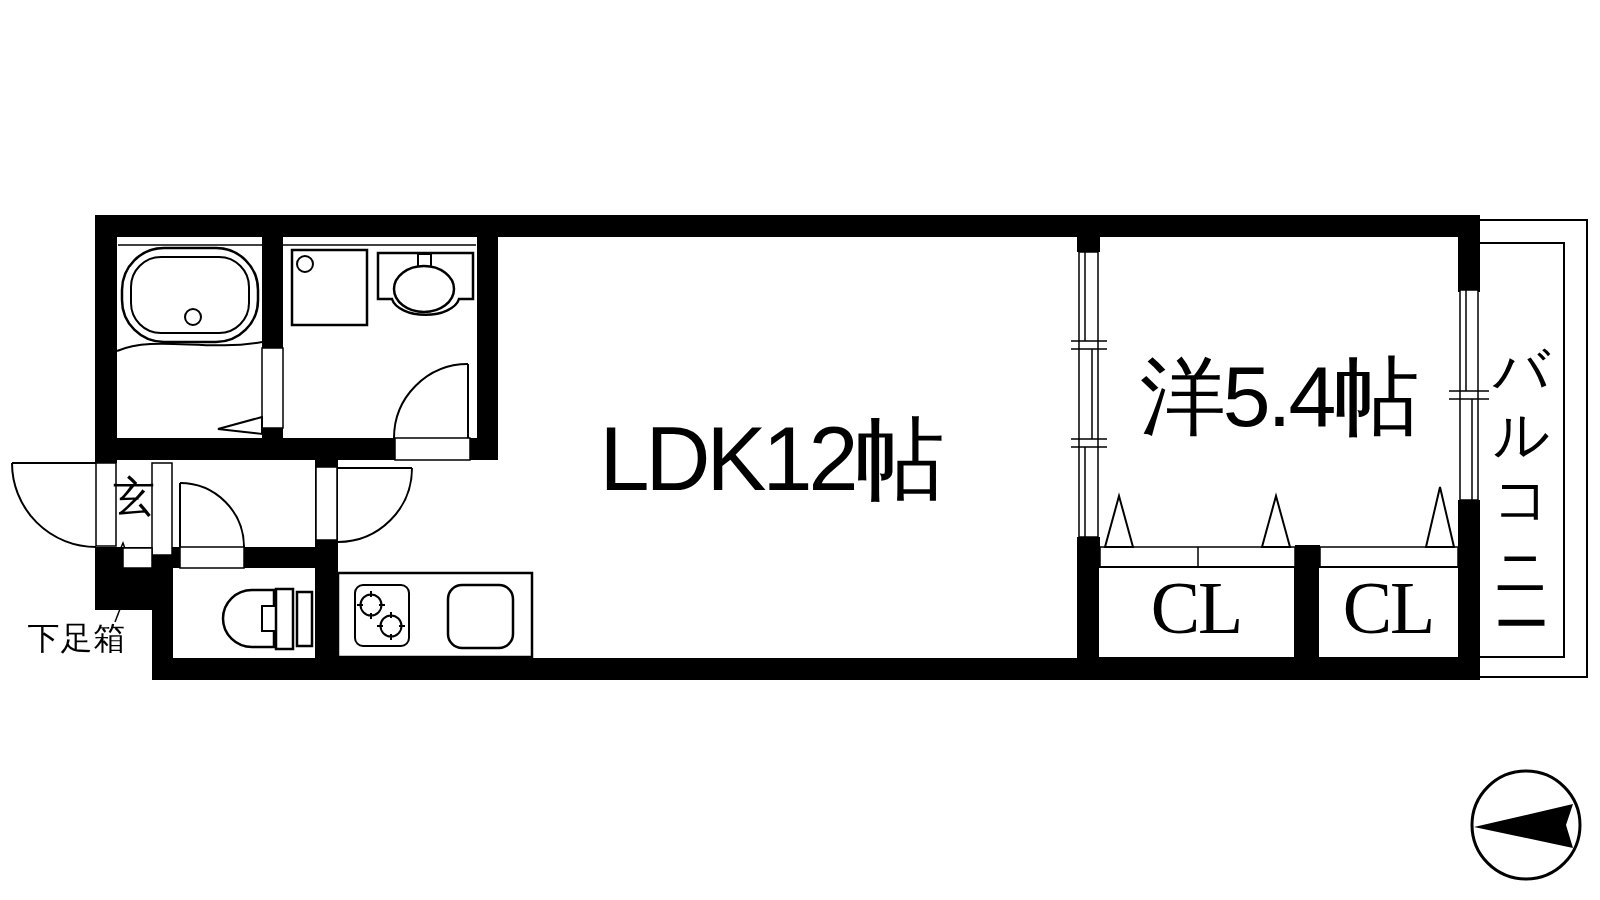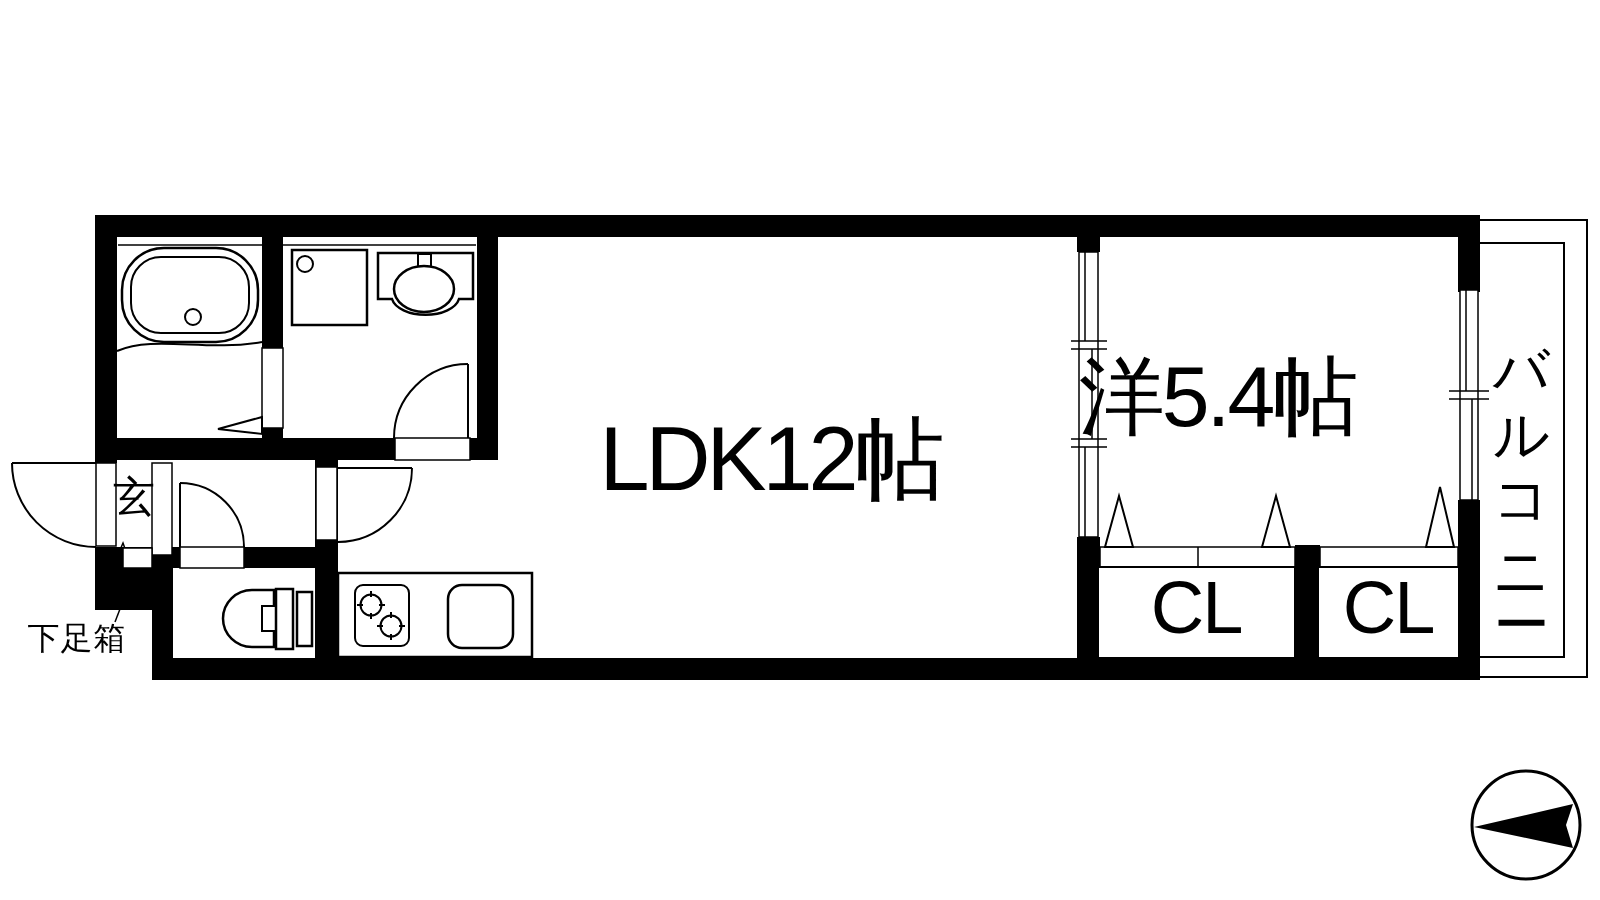--- a/index.html
+++ b/index.html
@@ -13,21 +13,21 @@
   #plan svg{position:absolute;left:0;top:0;}
   .lbl{
     position:absolute;
     color:#000;
     white-space:nowrap;
     transform:translate(-50%,-50%);
     line-height:1;
   }
   .lbl-ldk{font-size:90px;letter-spacing:-4px;}
   .lbl-bed{font-size:86px;letter-spacing:-3px;}
-  .lbl-cl{font-size:74px;letter-spacing:-2px;}
+  .lbl-cl{font-size:74px;letter-spacing:-2px;font-family:Liberation Serif, serif;}
   .lbl-gen{font-size:42px;}
   .lbl-shoe{font-size:32px;letter-spacing:1px;}
   .lbl-balcony{
     font-size:56px;
     writing-mode:vertical-rl;
     text-orientation:mixed;
     letter-spacing:8px;
   }
 </style>
 </head>
@@ -165,20 +165,20 @@
       <path d="M135,570 L115,622" stroke="#000" stroke-width="1.5" fill="none"></path>
     </g>
 
     <g>
       <circle cx="1526" cy="825" r="54" fill="#fff" stroke="#000" stroke-width="3"></circle>
       <polygon points="1474,827 1573,804 1566,825 1573,848" fill="#000"></polygon>
     </g>
   </svg>
 
   <div class="lbl lbl-ldk" style="left:770px;top:459px;">LDK12帖</div>
-  <div class="lbl lbl-bed" style="left:1217px;top:396px;text-align:center;">洋5.4帖</div>
+  <div class="lbl lbl-bed" style="left:1278px;top:396px;text-align:center;">洋5.4帖</div>
   <div class="lbl lbl-balcony" style="left:1522px;top:455px;">バルコニー</div>
   <div class="lbl lbl-cl" style="left:1196px;top:608px;">CL</div>
   <div class="lbl lbl-cl" style="left:1388px;top:608px;">CL</div>
   <div class="lbl lbl-gen" style="left:134px;top:497px;">玄</div>
   <div class="lbl lbl-shoe" style="left:77px;top:638px;">下足箱</div>
 
 </div>
 
 </body></html>

